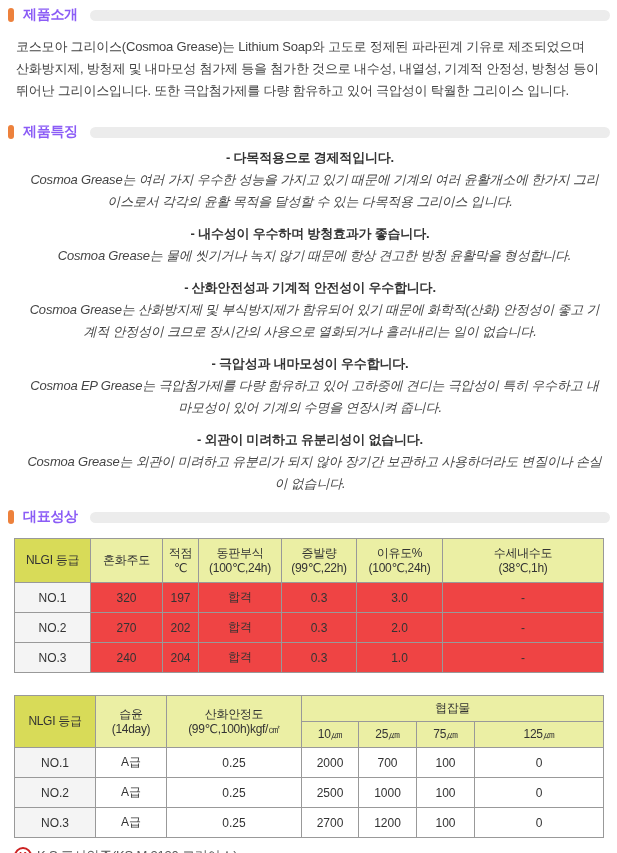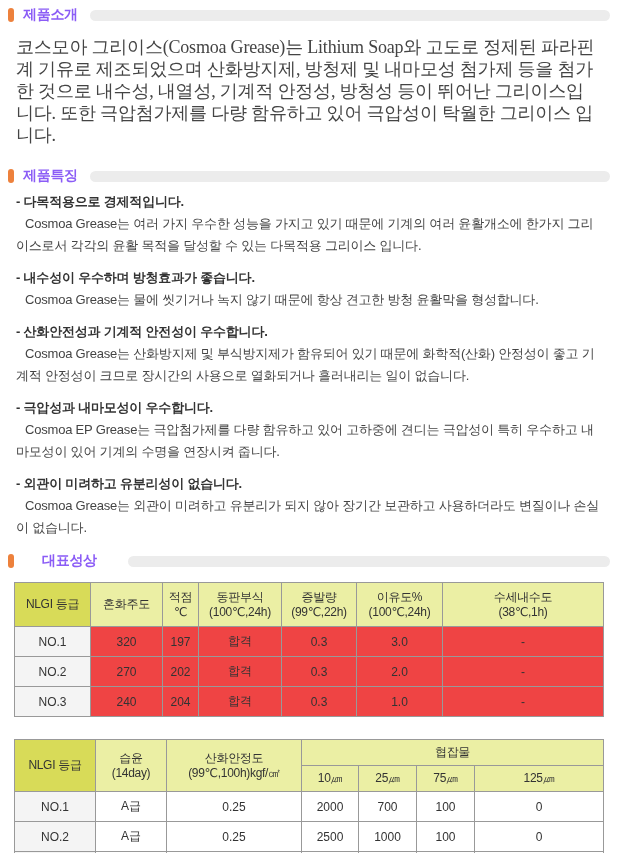--- a/index.html
+++ b/index.html
@@ -13,31 +13,31 @@
   .page { width:617px; overflow:hidden; }
 
   
   .sec-head { display:flex; align-items:center; margin:0 7px 0 8px; }
   .bullet { width:6px; height:14px; border-radius:3px; background:#ed813c; flex:0 0 auto; }
   .sec-title { margin:0 0 0 9px; font-size:14px; font-weight:bold; color:#8b5cf6; white-space:nowrap; letter-spacing:-0.3px;font-family:Liberation Serif, serif; }
   .head-bar { flex:1; height:11px; margin-left:12px; background:#ececec; border-radius:6px; }
 
   .sec-head.first { margin-top:6px; }
   .sec-head.second { margin-top:21px; }
-  .sec-head.third { margin-top:13px;gap:19px; }
-
-  
-  .intro-para { margin:12px 17px 0 16px; font-size:18px; line-height:22px; letter-spacing:-0.2px;font-family:Liberation Serif, serif; }
+  .sec-head.third { margin-top:13px; }
+
+  
+  .intro-para { margin:12px 17px 0 16px; font-size:13px; line-height:22px; letter-spacing:-0.2px; }
 
   
   .features { margin:6px 13px 0 16px; }
-  .feature { margin-top:10px; }
+  .feature { margin-top:10px;text-align:center; }
   .feature:first-child { margin-top:0; }
   .feature-heading { font-size:13px; font-weight:bold; color:#333; line-height:22px; letter-spacing:-0.2px; }
-  .feature-body { font-size:13px; line-height:22px; text-indent:9px; letter-spacing:-0.2px; }
+  .feature-body { font-size:13px; line-height:22px; text-indent:9px; letter-spacing:-0.2px;font-style:italic; }
 
   
   .props-table { border-collapse:collapse; table-layout:fixed; width:589px; margin:12px 0 0 14px; font-size:12px; color:#333; }
   .props-table th, .props-table td { border:1px solid #999; text-align:center; vertical-align:middle; padding:0; overflow:hidden; }
   .props-table th { background:#ebefa4; font-weight:normal; line-height:15px; letter-spacing:-0.3px; }
   .props-table th.first { background:#d8db58;margin-left:32px; }
   .t1 thead th { height:43px; }
   .t1 tbody td { height:29px; background:#ef4444; }
   .props-table td.rowlabel { background:#f4f4f4; font-weight:normal; }
   .t2 { margin-top:22px; }

